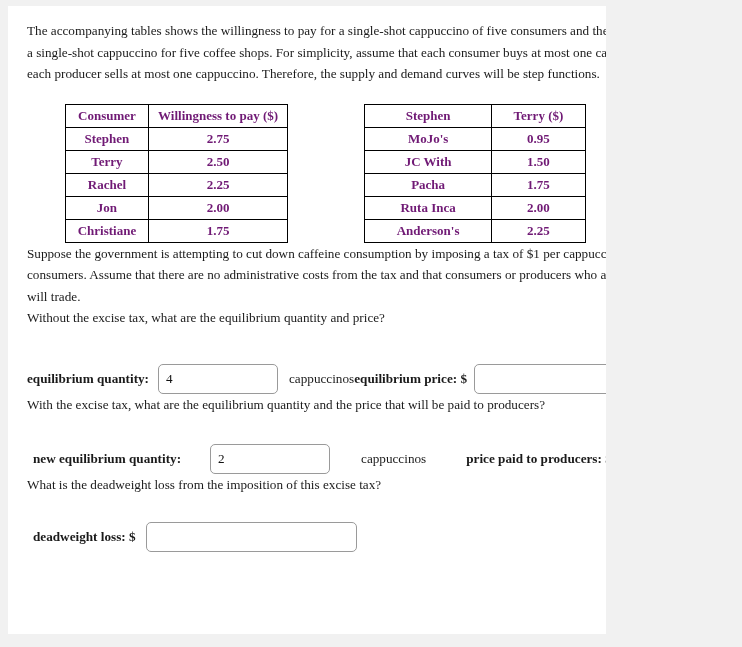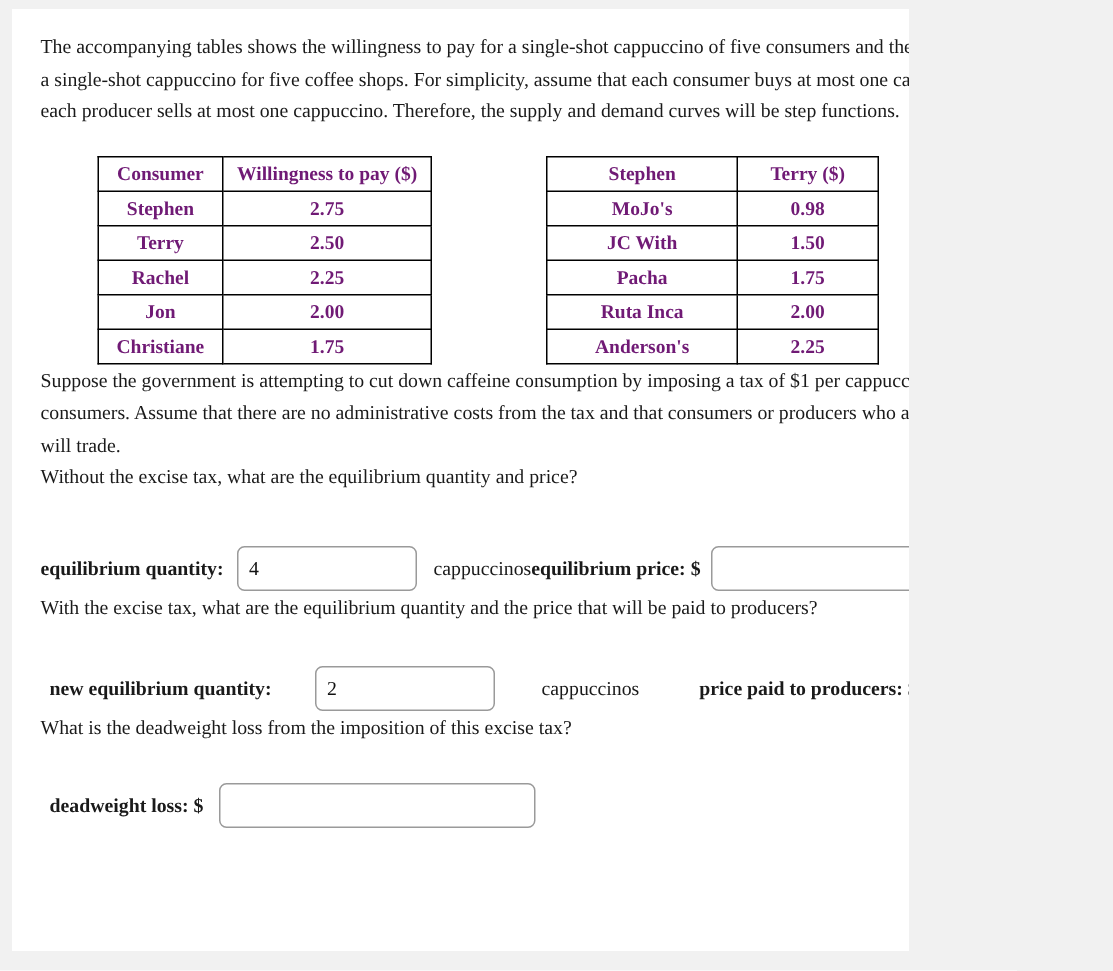--- a/index.html
+++ b/index.html
@@ -155,21 +155,21 @@
         <table class="data-table tbl-producers">
           <thead>
             <tr>
               <th>Stephen</th>
               <th>Terry ($)</th>
             </tr>
           </thead>
           <tbody>
             <tr>
               <td>MoJo's</td>
-              <td>0.98</td>
+              <td>0.95</td>
             </tr>
             <tr>
               <td>JC With</td>
               <td>1.50</td>
             </tr>
             <tr>
               <td>Pacha</td>
               <td>1.75</td>
             </tr>
             <tr>

